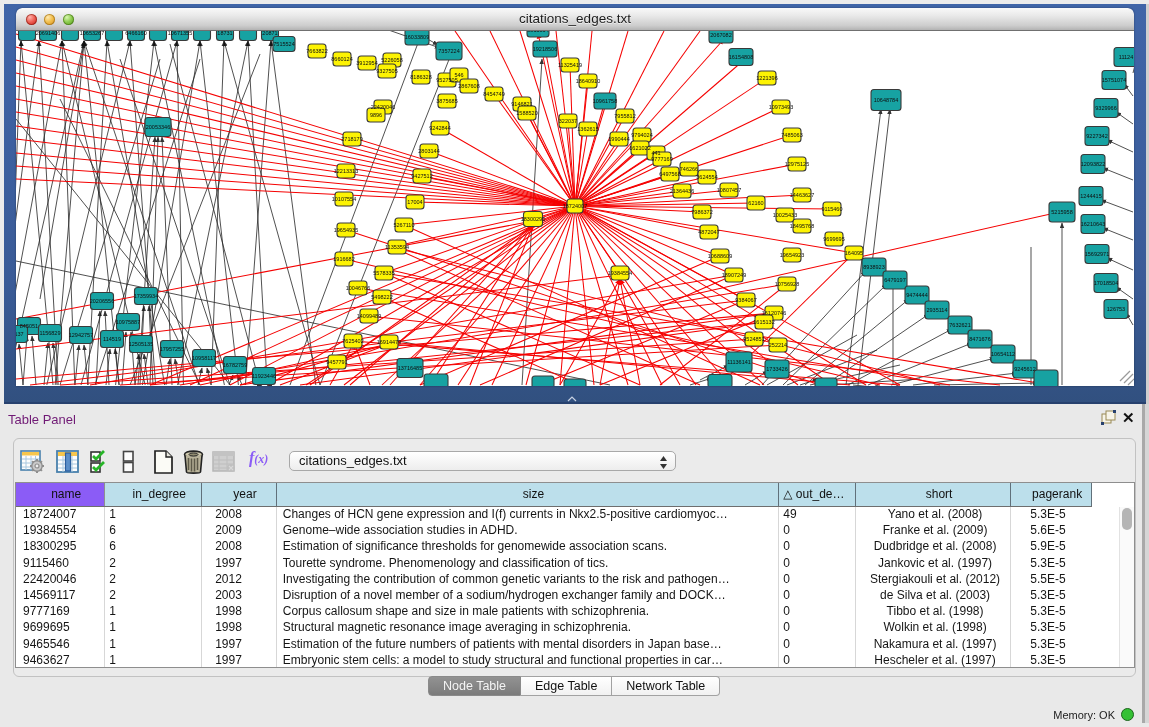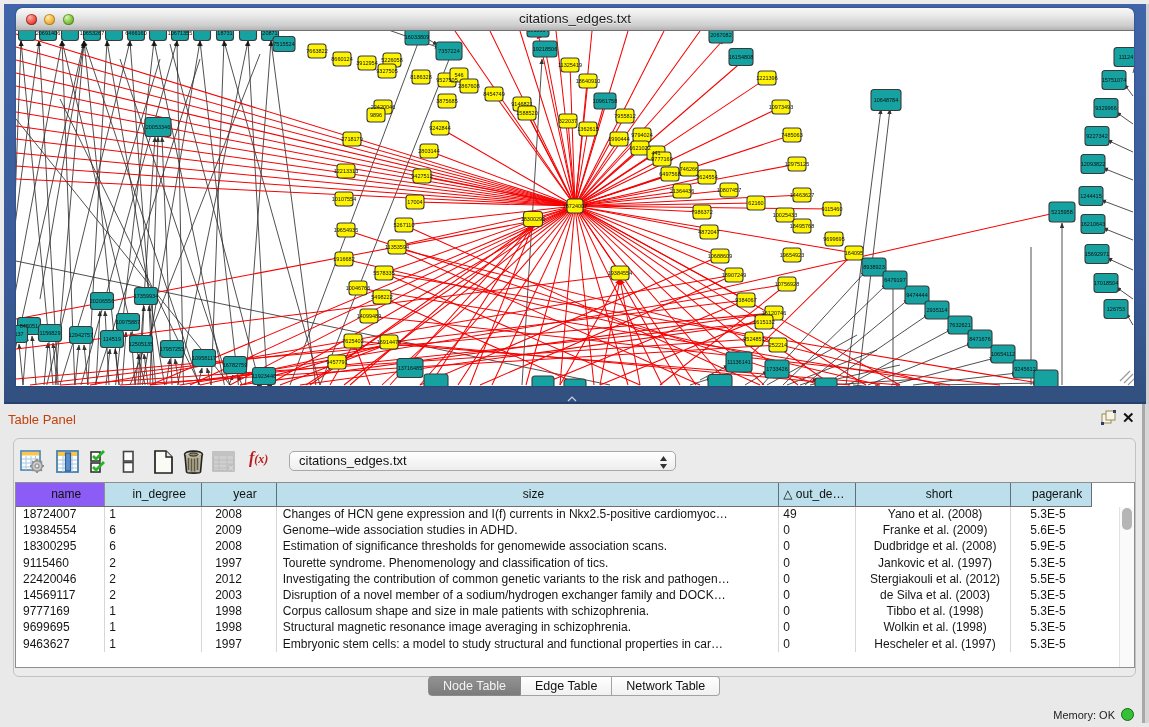--- a/index.html
+++ b/index.html
@@ -6,21 +6,21 @@
 #desk:after{content:"";position:absolute;left:0;bottom:0;width:100%;height:2px;background:#27416e}
 #win{position:absolute;left:16px;top:8px;width:1118px;height:378px;border-radius:6px 6px 0 0;overflow:hidden;box-shadow:0 0 2px rgba(0,0,0,.4)}
 #tbar{position:absolute;left:0;top:0;width:100%;height:23px;background:linear-gradient(#f9f9f9,#e9e9e9 35%,#cdcdcd 80%,#b3b3b3);border-bottom:1px solid #707070;border-radius:6px 6px 0 0}
 #tbar .tl{position:absolute;top:6px;width:11px;height:11px;border-radius:50%}
 #tbar .t1{left:10px;box-shadow:inset 0 0 0 1px rgba(120,20,10,.55);background:radial-gradient(circle at 35% 30%,#ffb3ab,#ee6156 45%,#d93a30 75%,#8c1f1a);}
 #tbar .t2{left:28px;box-shadow:inset 0 0 0 1px rgba(140,95,10,.55);background:radial-gradient(circle at 35% 30%,#ffe9b0,#f2bf4e 45%,#e3a333 75%,#8f6414);}
 #tbar .t3{left:47px;box-shadow:inset 0 0 0 1px rgba(60,100,15,.55);background:radial-gradient(circle at 35% 30%,#d8f7b0,#8ecc50 45%,#6fb233 75%,#3c6d12);}
 #tbar .tt{position:absolute;width:100%;text-align:center;top:3px;font-size:13.5px;color:#1c1c1c;text-shadow:0 1px 0 rgba(255,255,255,.6)}
 #rstrip{position:absolute;left:1146px;top:4px;width:3px;height:400px;background:#cfcfcf}
 #panel{position:absolute;left:0;top:404px;width:1149px;height:323px;background:#e9e9e9}
-#ph{position:absolute;left:8px;top:412px;font-size:13px;color:#c2410c}
+#ph{position:absolute;left:8px;top:412px;font-size:13px;color:#701a75}
 #px{position:absolute;left:1122px;top:409px;font-size:15px;font-weight:bold;color:#111}
 #box{position:absolute;left:13px;top:438px;width:1123px;height:239px;border:1px solid #c2c2c2;border-radius:6px;background:#ebebeb}
 #tbl{position:absolute;left:15px;top:482px;width:1120px;height:186px;background:#fff;border:1px solid #8e8e8e;overflow:hidden}
 table{border-collapse:collapse;font-size:12px;color:#111;table-layout:fixed;width:1076px}
 thead th{height:23px;font-weight:normal;text-align:center;border-right:1px solid #60707a;border-bottom:1px solid #6e6e6e;background:#bcdfeb;font-size:12px;padding:0;text-indent:12px}
 thead th.h1{background:#8b5cf6;border-right:1px solid #8f8f8f}
 tbody td{height:16.2px;border-right:1px solid #d7d7d7;white-space:nowrap;overflow:hidden;padding:0 0 0 7px;font-size:12px;color:#151515}
 td.c1{width:88px}td.c2{width:96px}td.c3{width:74px}td.c4{width:498px}td.c5{width:76px}td.c6{width:154px}td.c7{width:90px;border-right:none}
 td.c2{padding-left:4px}
 th.h3,td.c3{}
@@ -643,21 +643,21 @@
     <path d="M6.5 8v12M9.5 8.5v13M12.5 8.5v13M15.5 8v12" stroke="#5d5948" stroke-width="1.6"></path>
     <ellipse cx="11.5" cy="4.5" rx="4.5" ry="1.6" fill="#8f8a70" stroke="#222"></ellipse>
   </svg>
 <svg class="tico" style="left:212px" width="26" height="24" opacity="0.55">
     <rect x="1" y="2" width="21" height="19" fill="#b9b9b9" stroke="#8c8c8c" stroke-width="1.5"></rect>
     <rect x="1" y="2" width="21" height="4" fill="#a3a3a3"></rect>
     <path d="M2 10h19M2 14h19M2 18h19M7 6v15M15 6v15" stroke="#999" stroke-width="1"></path>
     <circle cx="19" cy="18" r="4" fill="#9c9c9c"></circle>
     <path d="M17 16l4 4M21 16l-4 4" stroke="#c9c9c9" stroke-width="1.2"></path>
   </svg>
-<div class="tico" style="left:249px;top:449px;font-size:16px;color:#b91c1c;font-family:'Liberation Serif',serif;font-style:italic;font-weight:bold">f<span style="font-size:12px">(x)</span></div>
+<div class="tico" style="left:249px;top:449px;font-size:16px;color:#8b5cf6;font-family:'Liberation Serif',serif;font-style:italic;font-weight:bold">f<span style="font-size:12px">(x)</span></div>
 
   <div id="combo" style="position:absolute;left:289px;top:451px;width:387px;height:20px;border:1px solid #a8a8a8;border-radius:5px;background:linear-gradient(#fff,#ededed);font-size:13px;color:#111;line-height:18px;padding-left:9px">citations_edges.txt
     <svg style="position:absolute;right:7px;top:3px" width="9" height="14">
       <path d="M1,6 L4.5,1 L8,6 z" fill="#333"></path>
       <path d="M1,9 L4.5,14 L8,9 z" fill="#333"></path>
     </svg>
   </div>
   <div id="tbl">
     <table>
       <thead>
@@ -738,20 +738,29 @@
 <tr>
           <td class="c1">9699695</td>
           <td class="c2">1</td>
           <td class="c3">1998</td>
           <td class="c4">Structural magnetic resonance image averaging in schizophrenia.</td>
           <td class="c5">0</td>
           <td class="c6">Wolkin et al. (1998)</td>
           <td class="c7">5.3E-5</td>
         </tr>
 <tr>
+          <td class="c1">9465546</td>
+          <td class="c2">1</td>
+          <td class="c3">1997</td>
+          <td class="c4">Estimation of the future numbers of patients with mental disorders in Japan base…</td>
+          <td class="c5">0</td>
+          <td class="c6">Nakamura et al. (1997)</td>
+          <td class="c7">5.3E-5</td>
+        </tr>
+<tr>
           <td class="c1">9463627</td>
           <td class="c2">1</td>
           <td class="c3">1997</td>
           <td class="c4">Embryonic stem cells: a model to study structural and functional properties in car…</td>
           <td class="c5">0</td>
           <td class="c6">Hescheler et al. (1997)</td>
           <td class="c7">5.3E-5</td>
         </tr>
       </tbody>
     </table>

